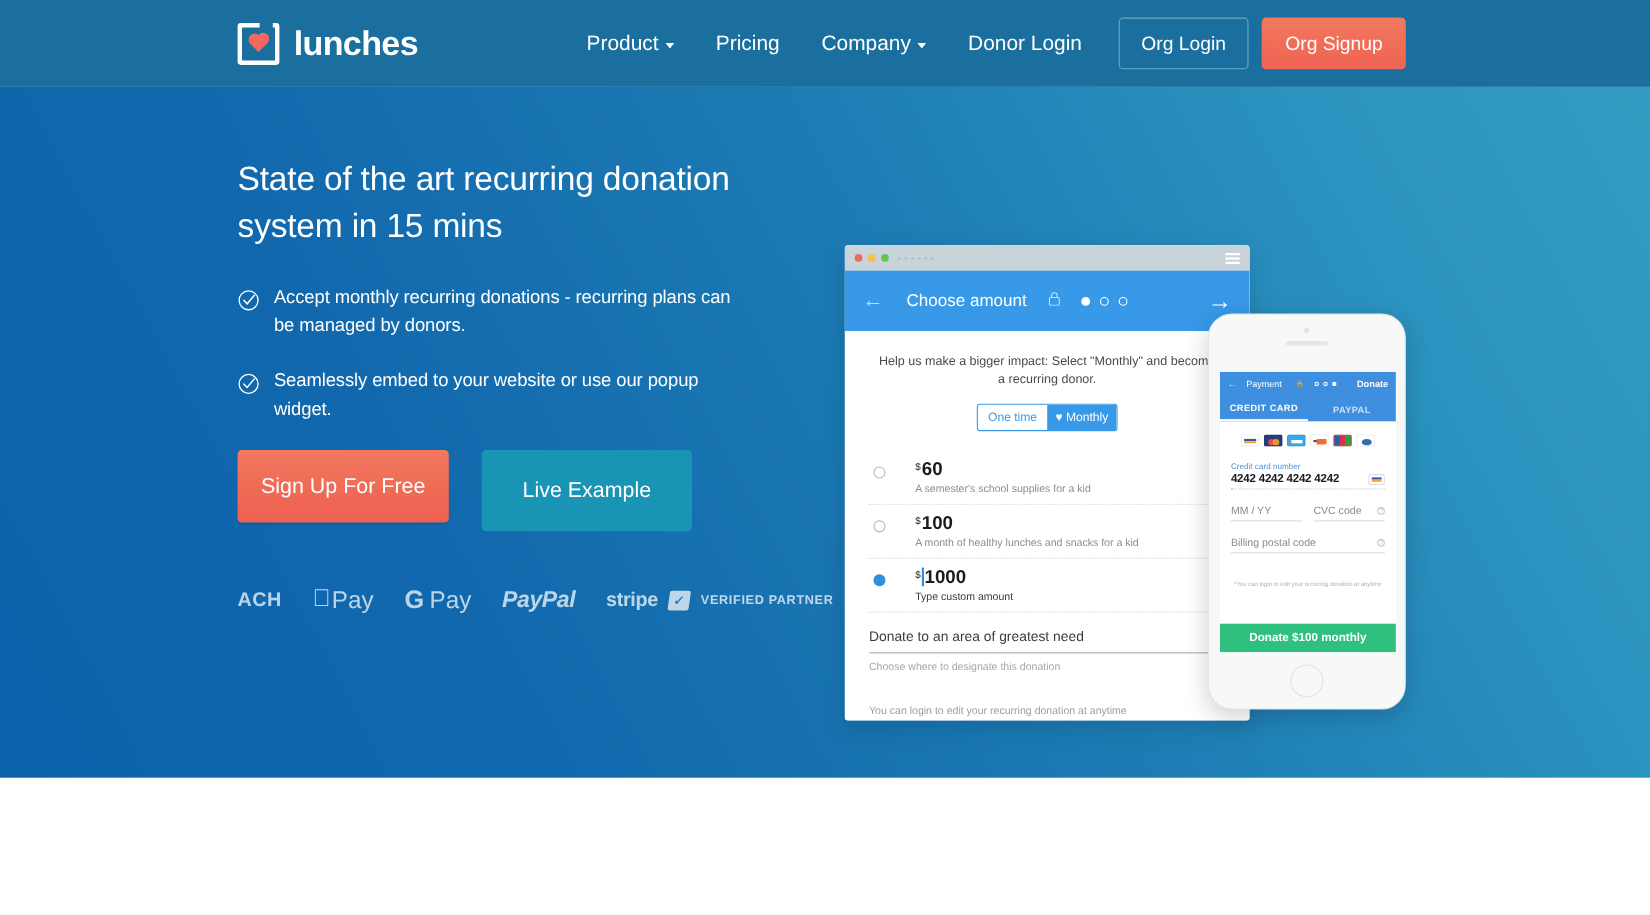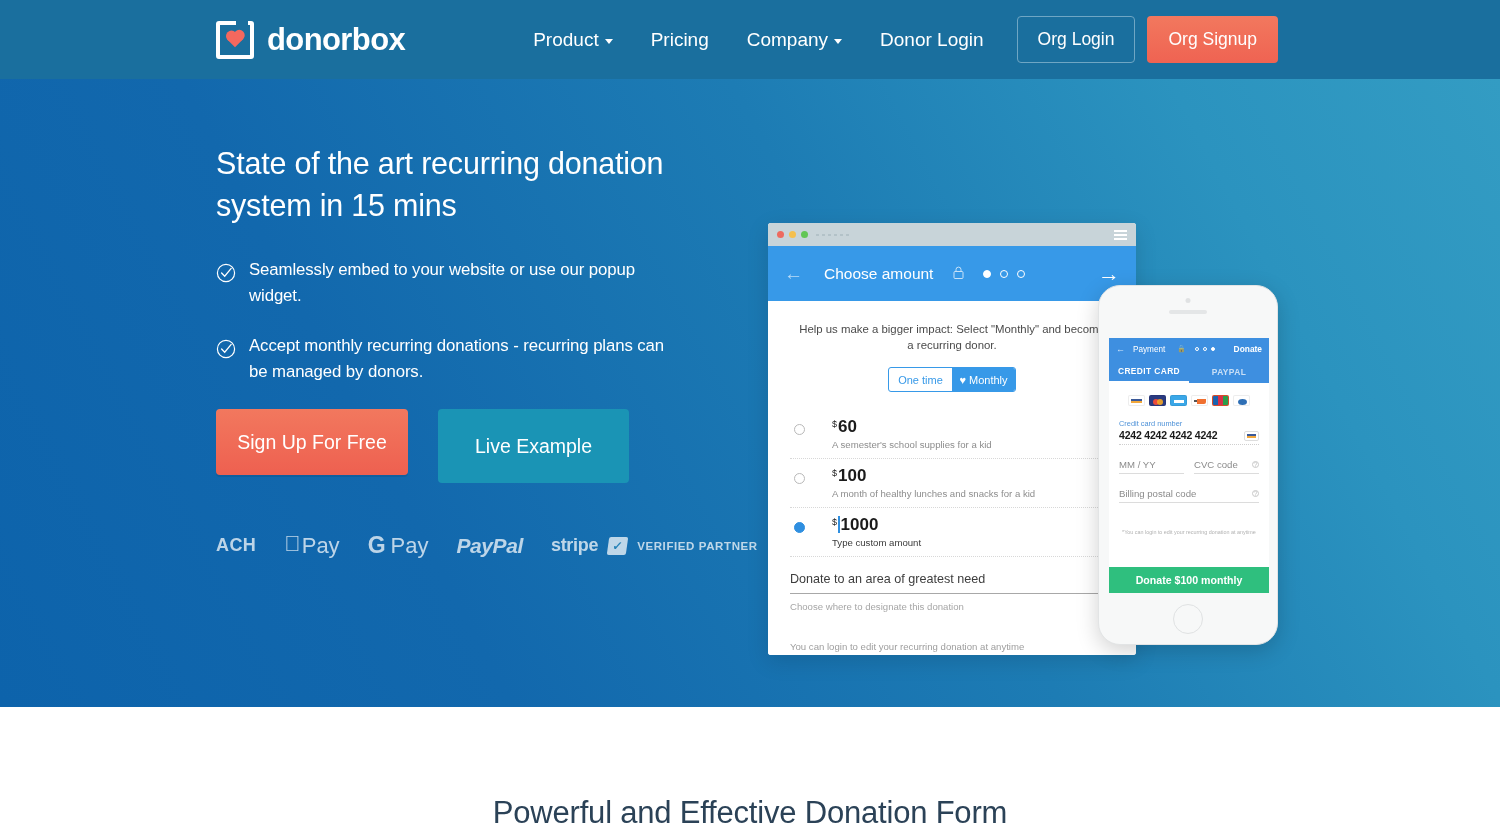--- a/index.html
+++ b/index.html
@@ -317,21 +317,21 @@
 
 <div class="page">
 
   <div class="navbar">
     <div class="logo-wrap">
       <div class="logo-mark">
         <div class="frame"></div>
         <div class="notch"></div>
         <div class="heart"></div>
       </div>
-      <div class="logo-text">donorbox</div>
+      <div class="logo-text">lunches</div>
     </div>
 
     <div class="nav-links">
       <div class="nav-link">
         <span>Product</span>
         <span class="caret"></span>
       </div>
       <div class="nav-link">
         <span>Pricing</span>
       </div>
@@ -353,30 +353,30 @@
       <div class="hero-title">State of the art recurring donation system in 15 mins</div>
 
       <div class="bullets">
         <div class="bullet">
           <span class="check-icon">
             <svg width="20" height="20" viewBox="0 0 20 20">
               <circle cx="10" cy="10" r="8.6" fill="none" stroke="#ffffff" stroke-width="1.2"></circle>
               <path d="M5.6 10 L8.7 13.2 L15.2 5.4" fill="none" stroke="#ffffff" stroke-width="1.3" stroke-linecap="round"></path>
             </svg>
           </span>
-          <span class="bullet-text">Seamlessly embed to your website or use our popup widget.</span>
+          <span class="bullet-text">Accept monthly recurring donations - recurring plans can be managed by donors.</span>
         </div>
         <div class="bullet">
           <span class="check-icon">
             <svg width="20" height="20" viewBox="0 0 20 20">
               <circle cx="10" cy="10" r="8.6" fill="none" stroke="#ffffff" stroke-width="1.2"></circle>
               <path d="M5.6 10 L8.7 13.2 L15.2 5.4" fill="none" stroke="#ffffff" stroke-width="1.3" stroke-linecap="round"></path>
             </svg>
           </span>
-          <span class="bullet-text">Accept monthly recurring donations - recurring plans can be managed by donors.</span>
+          <span class="bullet-text">Seamlessly embed to your website or use our popup widget.</span>
         </div>
       </div>
 
       <div class="cta-row">
         <div class="btn-primary">Sign Up For Free</div>
         <div class="btn-secondary">Live Example</div>
       </div>
 
       <div class="pay-logos">
         <div class="pay-logo ach">ACH</div>
@@ -558,17 +558,14 @@
 
           <div class="p-note">*You can login to edit your recurring donation at anytime</div>
         </div>
 
         <div class="p-donate-btn">Donate $100 monthly</div>
       </div>
     </div>
 
   </div>
 
-  <div class="bottom">
-    <div class="bottom-title">Powerful and Effective Donation Form</div>
-  </div>
 
 </div>
 
 </body></html>

